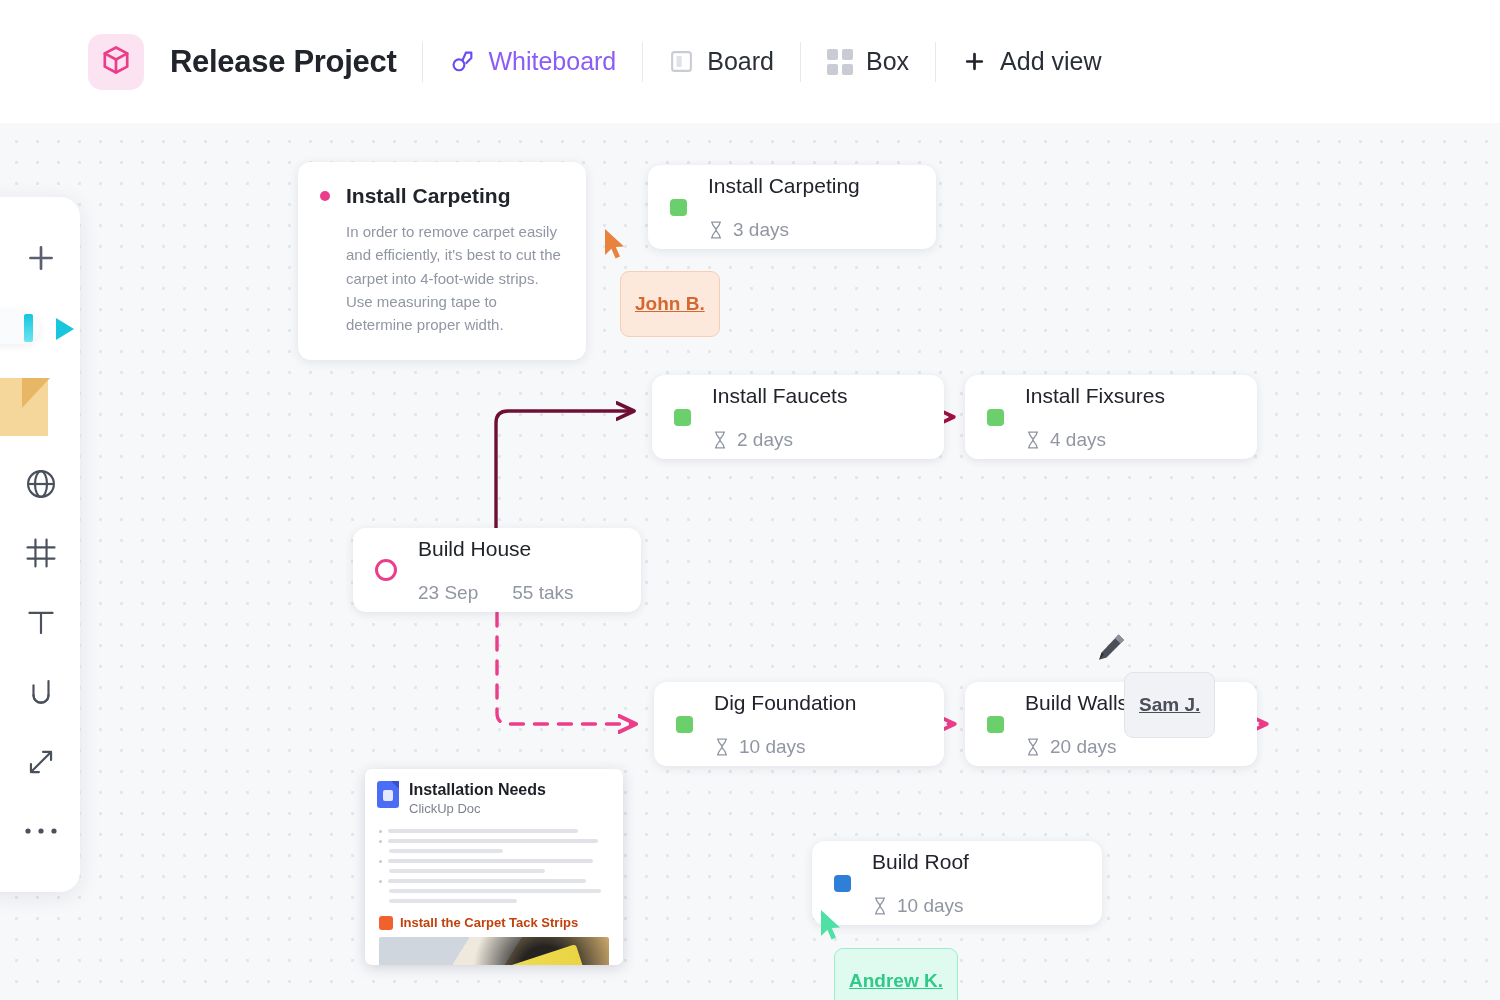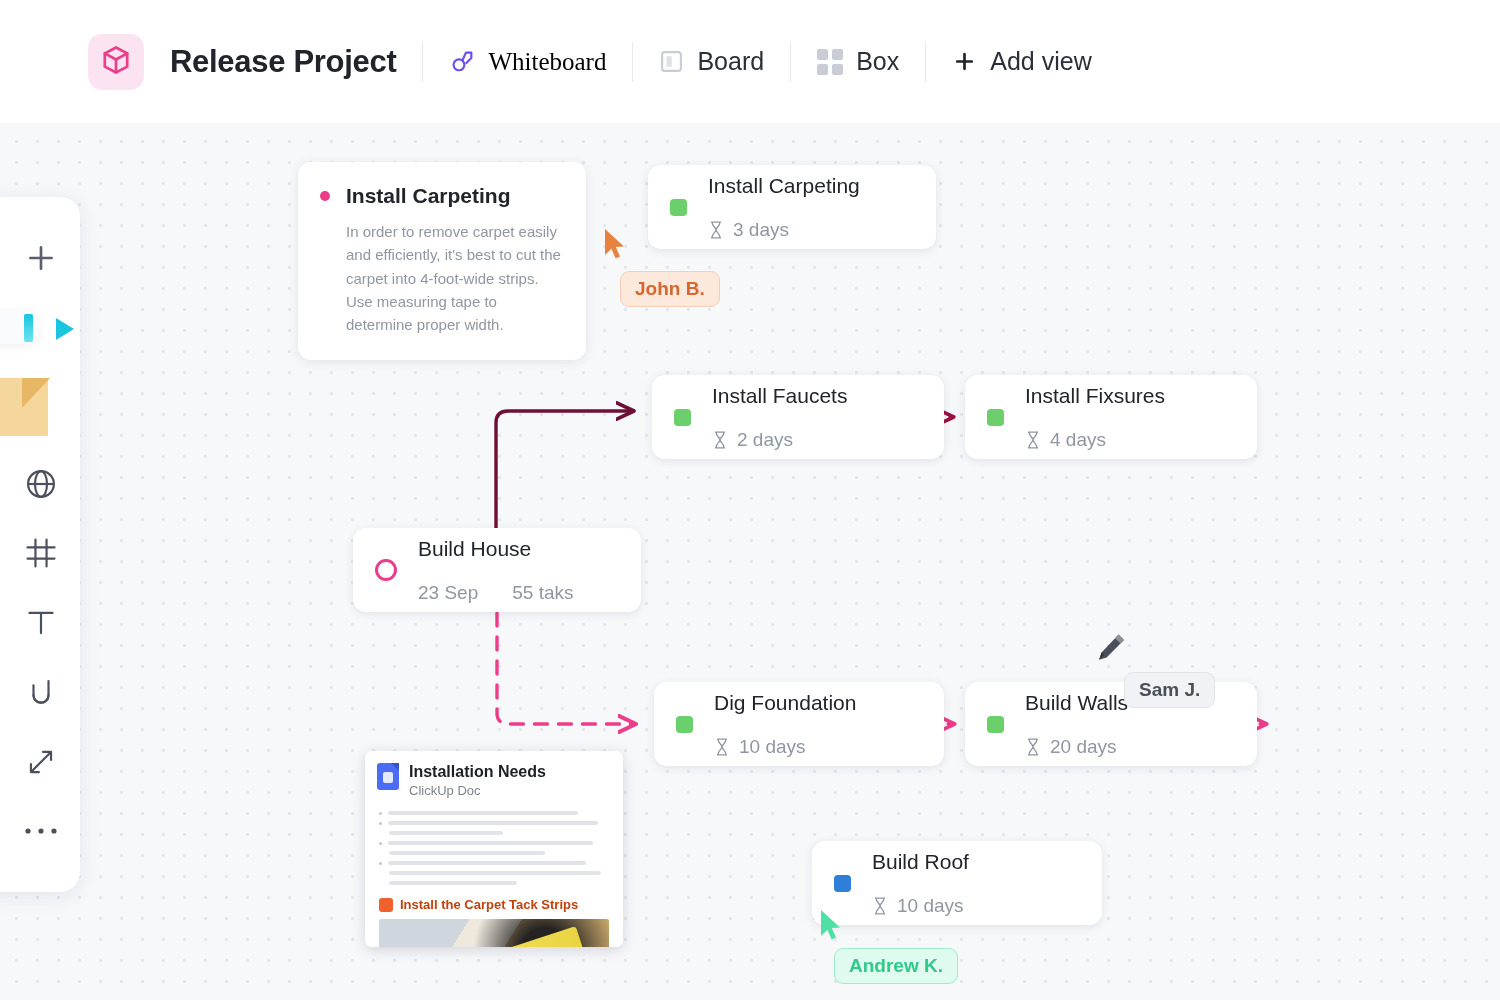--- a/index.html
+++ b/index.html
@@ -52,21 +52,21 @@
     flex: 0 0 auto;
   }
 
   .view-tab {
     display: flex; align-items: center; gap: 13px;
     font-size: 25px;
     color: #2b2f38;
     white-space: nowrap;
     cursor: pointer;
   }
-  .view-tab.active { color: #000000; font-weight: 500; font-family: Liberation Serif, serif; }
+  .view-tab.active { color: #8b5cf6; font-weight: 500; }
   .view-tab .tab-ico { display: flex; align-items: center; justify-content: center; flex: 0 0 auto; }
 
   
   .box-ico { display: grid; grid-template-columns: 11px 11px; grid-template-rows: 11px 11px; gap: 4px; }
   .box-ico i { background: #c9ccd4; border-radius: 2px; display: block; }
 
   
   #canvas {
     position: absolute; left: 0; top: 123px;
     width: 1500px; height: 877px;
@@ -232,24 +232,25 @@
   .doc-photo::before {
     content: ""; position: absolute; left: 38%; top: 66%;
     width: 44%; height: 9px; transform: rotate(-12deg);
     background: #c0392b; border-radius: 2px;
   }
 
   
   .cursor-ptr { position: absolute; z-index: 30; }
   .name-chip {
     position: absolute; z-index: 30;
-    padding: 6px 14px;
+    padding: 21px 14px;
     border-radius: 9px;
     font-size: 19px; font-weight: 700;
     white-space: nowrap;
+    text-decoration: underline;
   }
   .chip-john { background: #fde8dc; border: 1.5px solid #f7cdb5; color: #d4682f; }
   .chip-sam  { background: #f1f2f5; border: 1.5px solid #e1e3e9; color: #4a4f59; }
   .chip-andrew { background: #dffaee; border: 1.5px solid #9eeccb; color: #2fc98a; }
 
   
   #wires { position: absolute; left: 0; top: 0; width: 1500px; height: 877px; z-index: 5; pointer-events: none; }
 </style>
 </head>
 <body>
@@ -526,21 +527,21 @@
           <span class="hg">
             <svg width="16" height="18" viewBox="0 0 14 18" fill="none" stroke="#9096a2" stroke-width="1.3" stroke-linejoin="round">
               <path d="M2 1.2h10M2 16.8h10M3 1.2c0 3.6 4 5.4 4 7.6 0 2.2-4 4-4 7.6M11 1.2c0 3.6-4 5.4-4 7.6 0 2.2 4 4 4 7.6"></path>
             </svg>
           </span>
           <span>10 days</span>
         </div>
       </div>
     </div>
 
-    <div id="doc-card" class="node" style="left:365px; top:628px;">
+    <div id="doc-card" class="node" style="left:365px; top:646px;">
       <div class="doc-head">
         <span class="doc-ico"></span>
         <span>
           <span class="doc-title">Installation Needs</span><br>
           <span class="doc-sub">ClickUp Doc</span>
         </span>
       </div>
       <div class="doc-lines">
         <div class="doc-bullet">
             <span class="b"></span>

